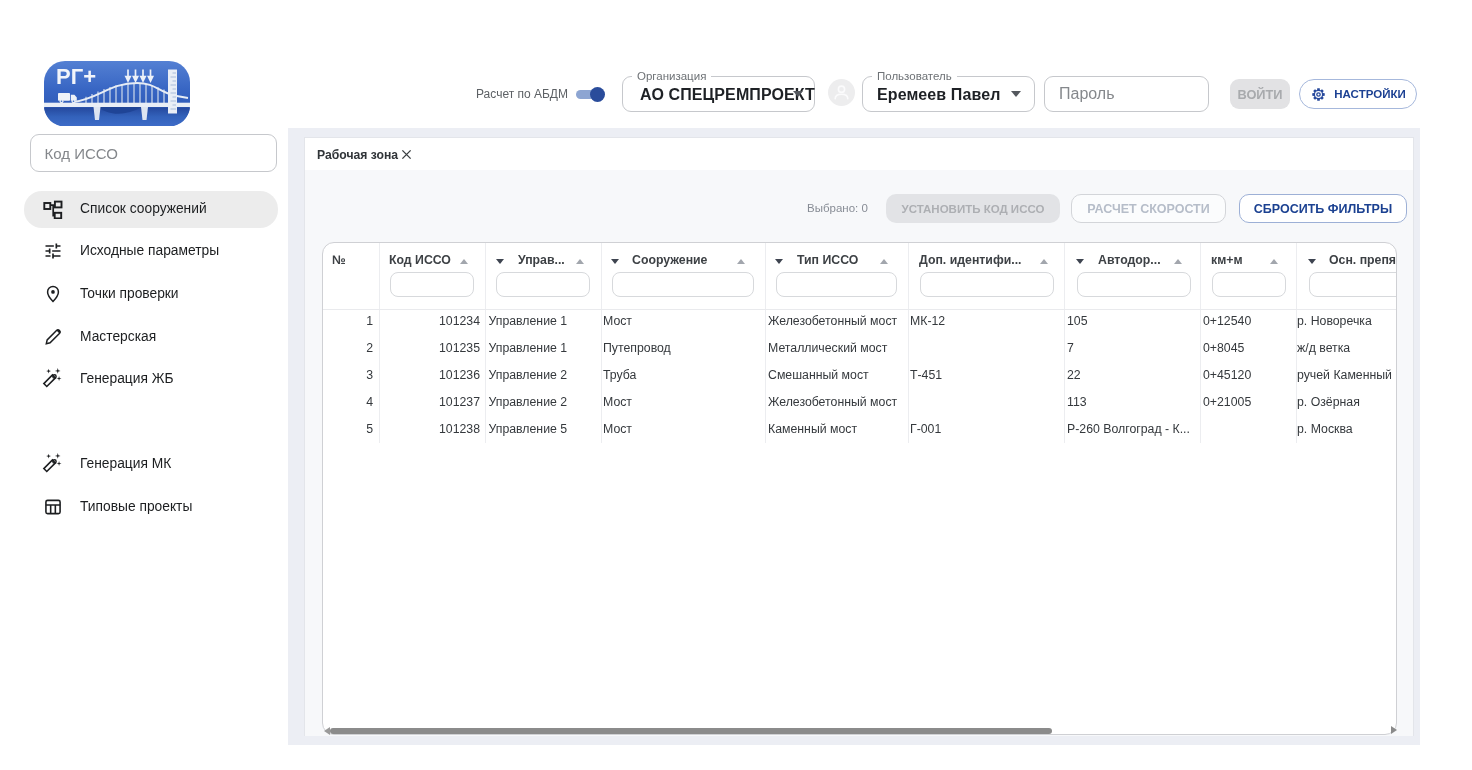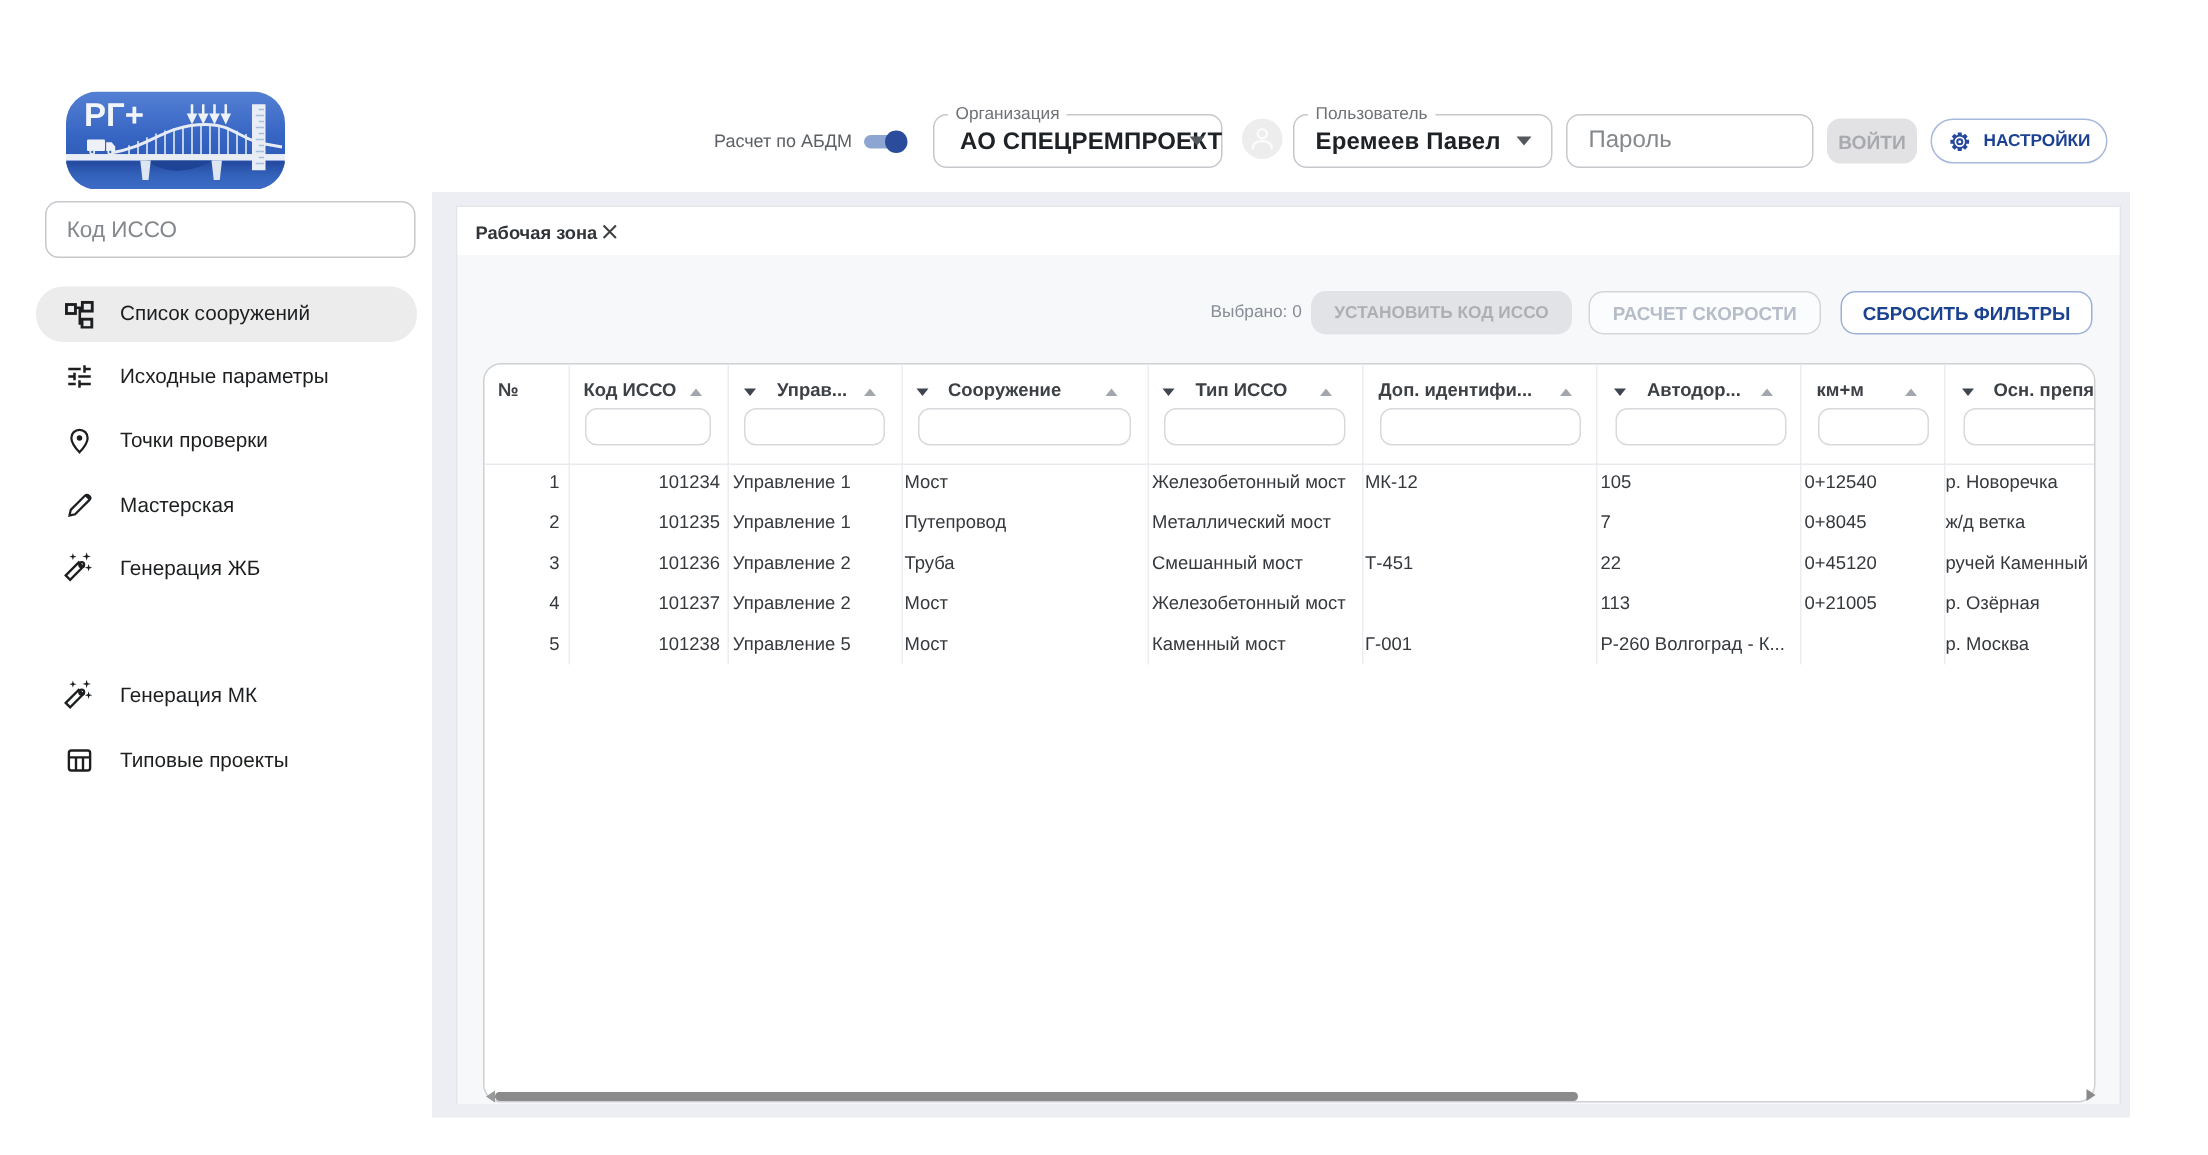--- a/index.html
+++ b/index.html
@@ -11,21 +11,21 @@
 #topbar { position:absolute; left:0; top:0; width:1472px; height:128px; background:#fff; }
 .ctl-label { color:#5d6165; font-size:12px; }
 .toggle-track { position:absolute; left:576px; top:90px; width:28px; height:9px; border-radius:5px; background:#8da5d2; }
 .toggle-knob { position:absolute; left:590px; top:87px; width:15px; height:15px; border-radius:50%; background:#2a4c9b; }
 .selbox { position:absolute; height:36px; border:1px solid #c6c8cc; border-radius:9px; background:#fff; }
 .selbox .lbl { position:absolute; top:-7px; left:9px; background:#fff; padding:0 5px; font-size:11.5px; color:#6e7276; white-space:nowrap; }
 .selbox .val { position:absolute; left:17px; top:9px; font-size:16px; font-weight:bold; color:#1e2125; white-space:nowrap; letter-spacing:0.1px; }
 .selarrow { position:absolute; width:0; height:0; border-left:5.5px solid transparent; border-right:5.5px solid transparent; border-top:6px solid #54585e; }
 .avatar { position:absolute; left:828px; top:79px; width:27px; height:27px; border-radius:50%; background:#ededee; }
 .inputbox { position:absolute; border:1px solid #c6c8cc; border-radius:9px; background:#fff; }
-.btn { position:absolute; display:flex; align-items:center; justify-content:center; font-weight:bold; font-size:12.6px; border-radius:9px; white-space:nowrap; }
+.btn { position:absolute; display:flex; align-items:center; justify-content:center; font-weight:bold; font-size:12.6px; border-radius:9px; white-space:nowrap;margin-left:12px; }
 
 
 #side-input { position:absolute; left:30px; top:134px; width:247px; height:38px; border:1px solid #c6c8cc; border-radius:9px; background:#fff; }
 #side-input span { position:absolute; left:13.5px; top:10px; font-size:15px; color:#84878b; }
 .mitem { position:absolute; left:24px; width:254px; height:37px; }
 .mitem.active { background:#ececec; border-radius:18px; }
 .mitem .mtxt { position:absolute; left:56px; top:10px; font-size:13.8px; color:#1c1e20; white-space:nowrap; }
 .mitem svg { position:absolute; left:19px; top:8px; }
 
 

